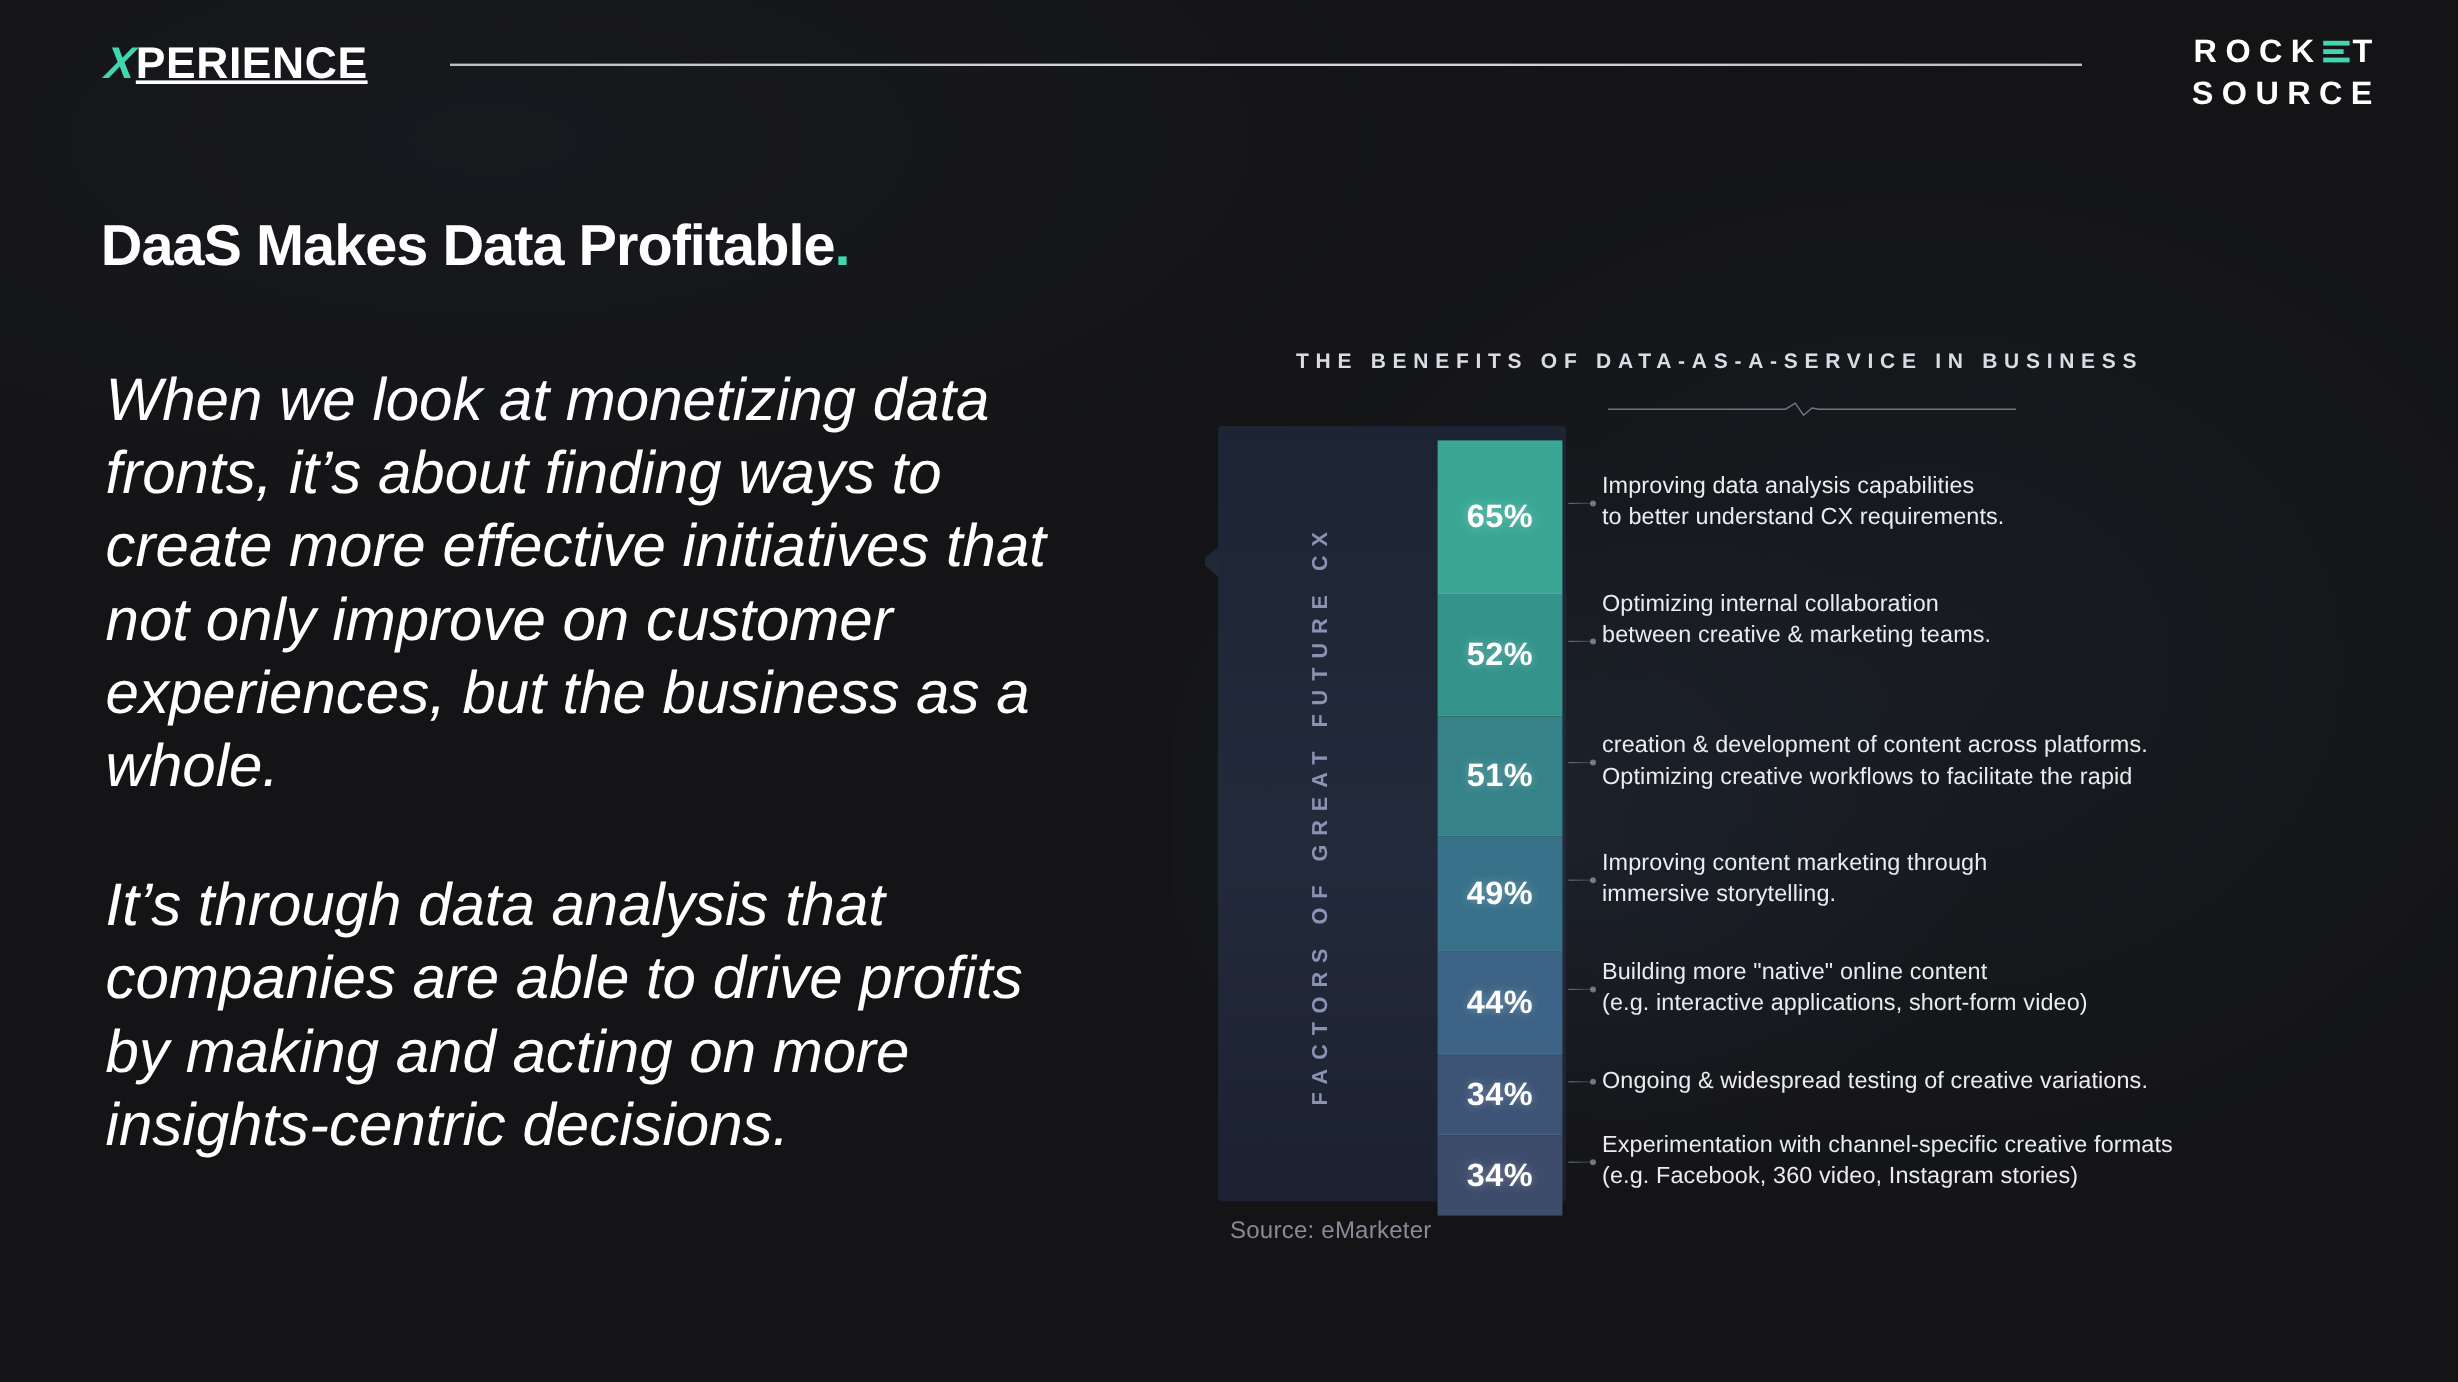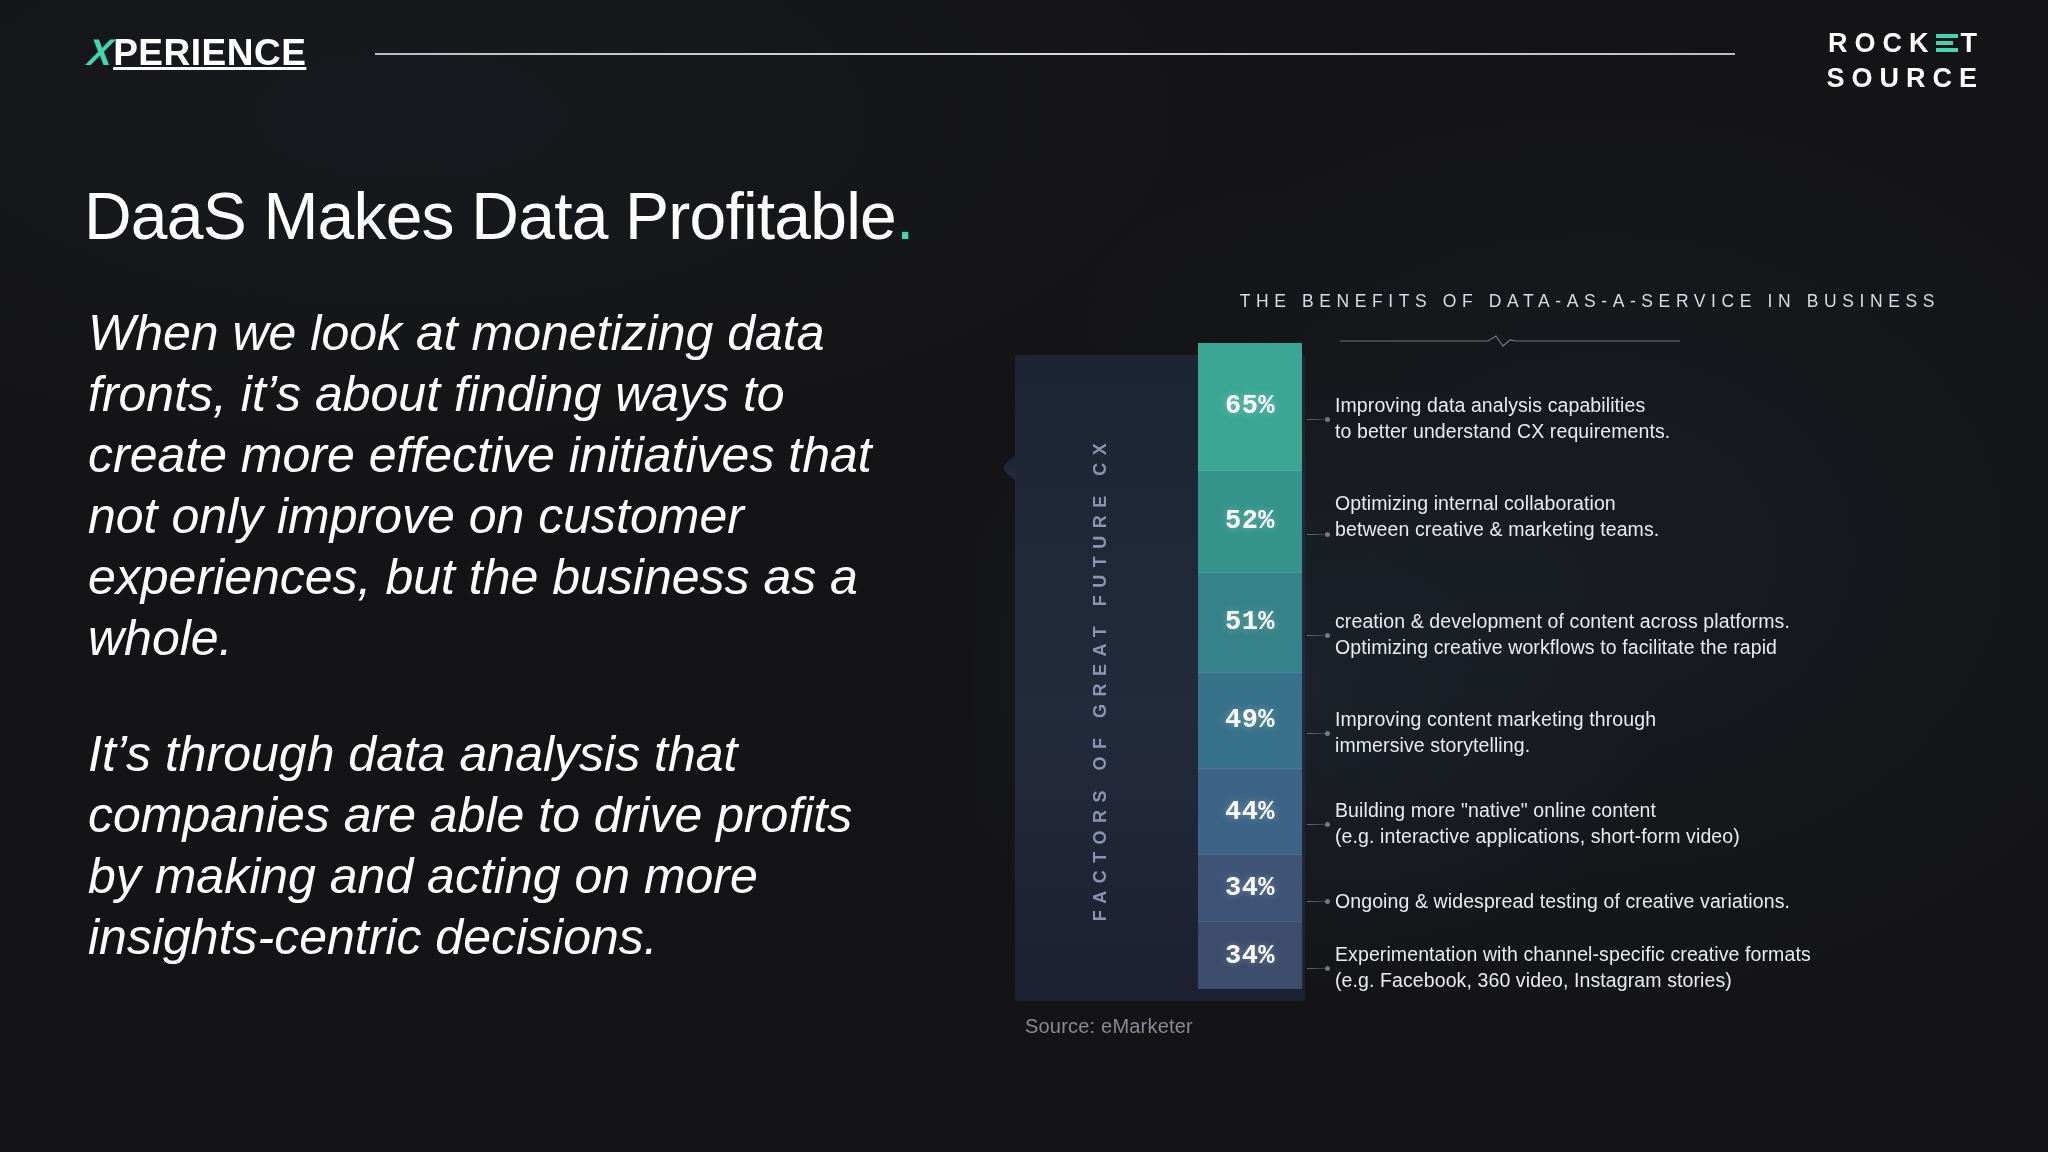--- a/index.html
+++ b/index.html
@@ -52,43 +52,43 @@
     position:absolute; left:0; width:22px; height:4px;
     background:#3fd6b0; display:block;
   }
   #rocket-logo .e-mark i:nth-child(1){ top:0; }
   #rocket-logo .e-mark i:nth-child(2){ top:7px; width:17px; }
   #rocket-logo .e-mark i:nth-child(3){ top:14px; }
 
   
   #title {
     position:absolute; left:84px; top:178px;
-    font-size:66px; font-weight:normal; color:#ffffff;
+    font-size:48px; font-weight:bold; color:#ffffff;
     letter-spacing:-0.8px; white-space:nowrap;
   }
   #title .dot { color:#3fd6b0; }
 
   #body-copy {
     position:absolute; left:88px; top:303px; width:830px;
     color:#ffffff; font-style:italic; font-size:50px;
     line-height:1.22; font-weight:normal;
   }
   #body-copy p { margin:0; }
   #body-copy .gap { height:55px; }
 
   
   #infographic {
     position:absolute; left:995px; top:255px;
     width:1000px; height:860px;
   }
 
   #info-title {
     position:absolute; left:85px; top:36px; width:860px;
-    text-align:right;
-    color:#d9dce2; font-size:17.5px; font-weight:normal;
+    text-align:left;
+    color:#d9dce2; font-size:17.5px; font-weight:bold;
     letter-spacing:5.6px; white-space:nowrap;
   }
 
   #info-divider {
     position:absolute; left:345px; top:79px; width:340px; height:14px;
   }
   #info-divider svg { display:block; }
 
   #panel {
     position:absolute; left:20px; top:100px;
@@ -104,22 +104,22 @@
   }
   #panel-label {
     position:absolute; left:-225px; top:313px;
     width:620px; text-align:center;
     transform:rotate(-90deg);
     color:#9aa3c4; font-size:18px; font-weight:bold;
     letter-spacing:7.5px; white-space:nowrap; opacity:.88;
   }
 
   #bars {
-    position:absolute; left:203px; top:88px;
-    width:104px; height:550px;font-family:Liberation Mono, monospace;
+    position:absolute; left:203px; top:112px;
+    width:104px; height:550px;
   }
   .bar-seg {
     position:relative; width:100%;
     display:flex; align-items:center; justify-content:center;
     border-bottom:1px solid rgba(255,255,255,0.07);
   }
   .bar-seg:last-child { border-bottom:none; }
   .bar-val {
     color:#ffffff; font-weight:bold; font-size:27px; letter-spacing:0.4px;
     text-shadow:0 0 7px rgba(255,255,255,0.30);

